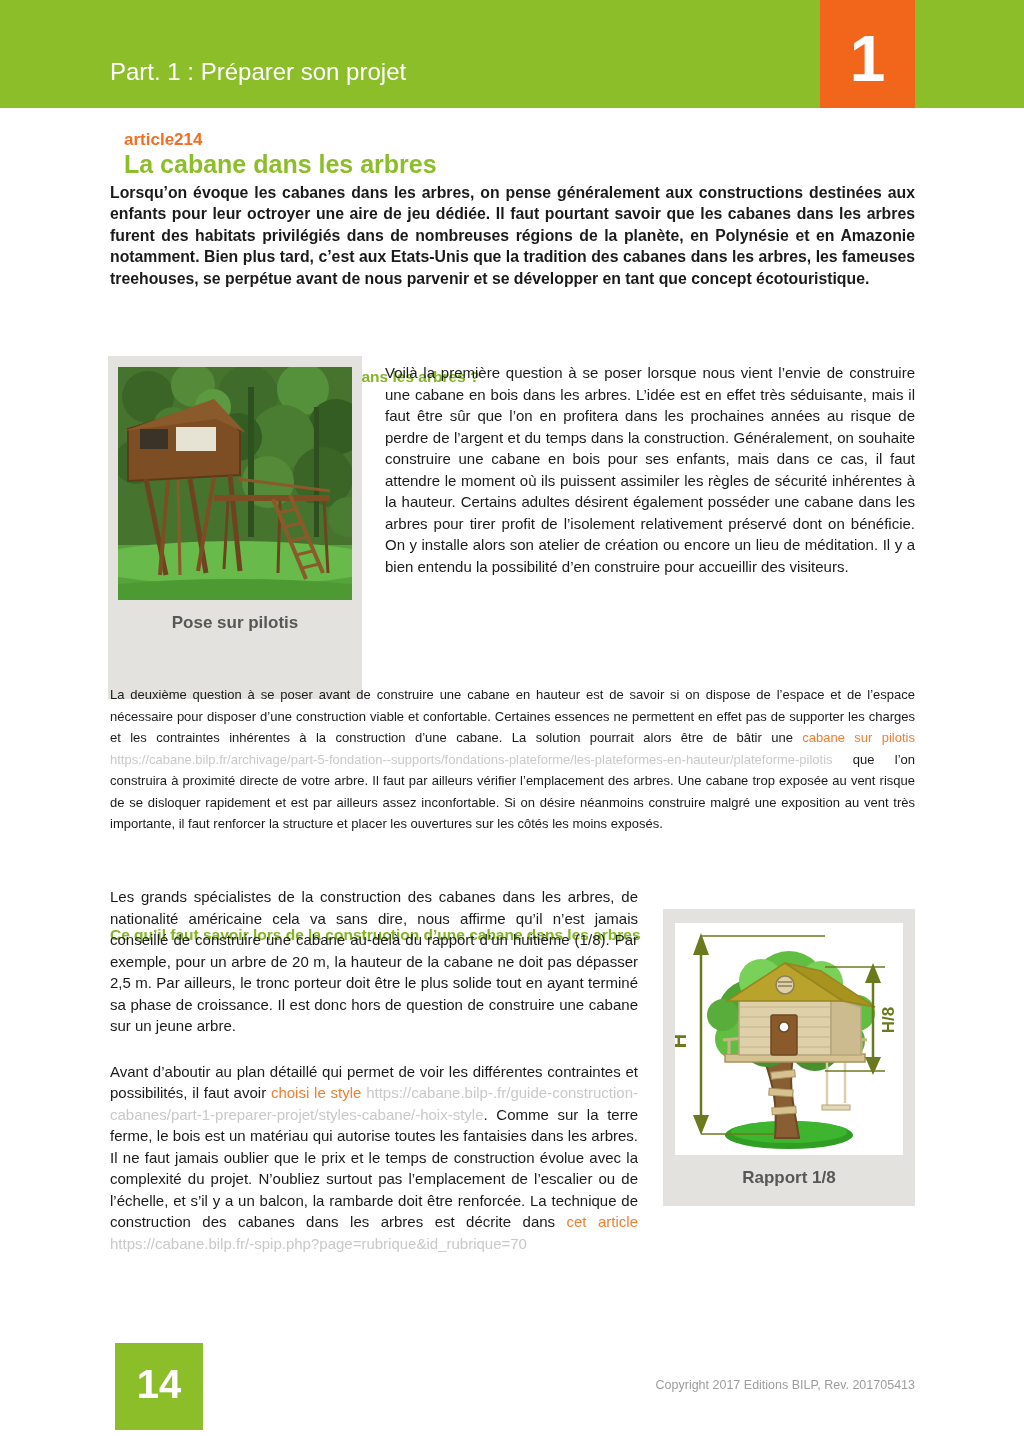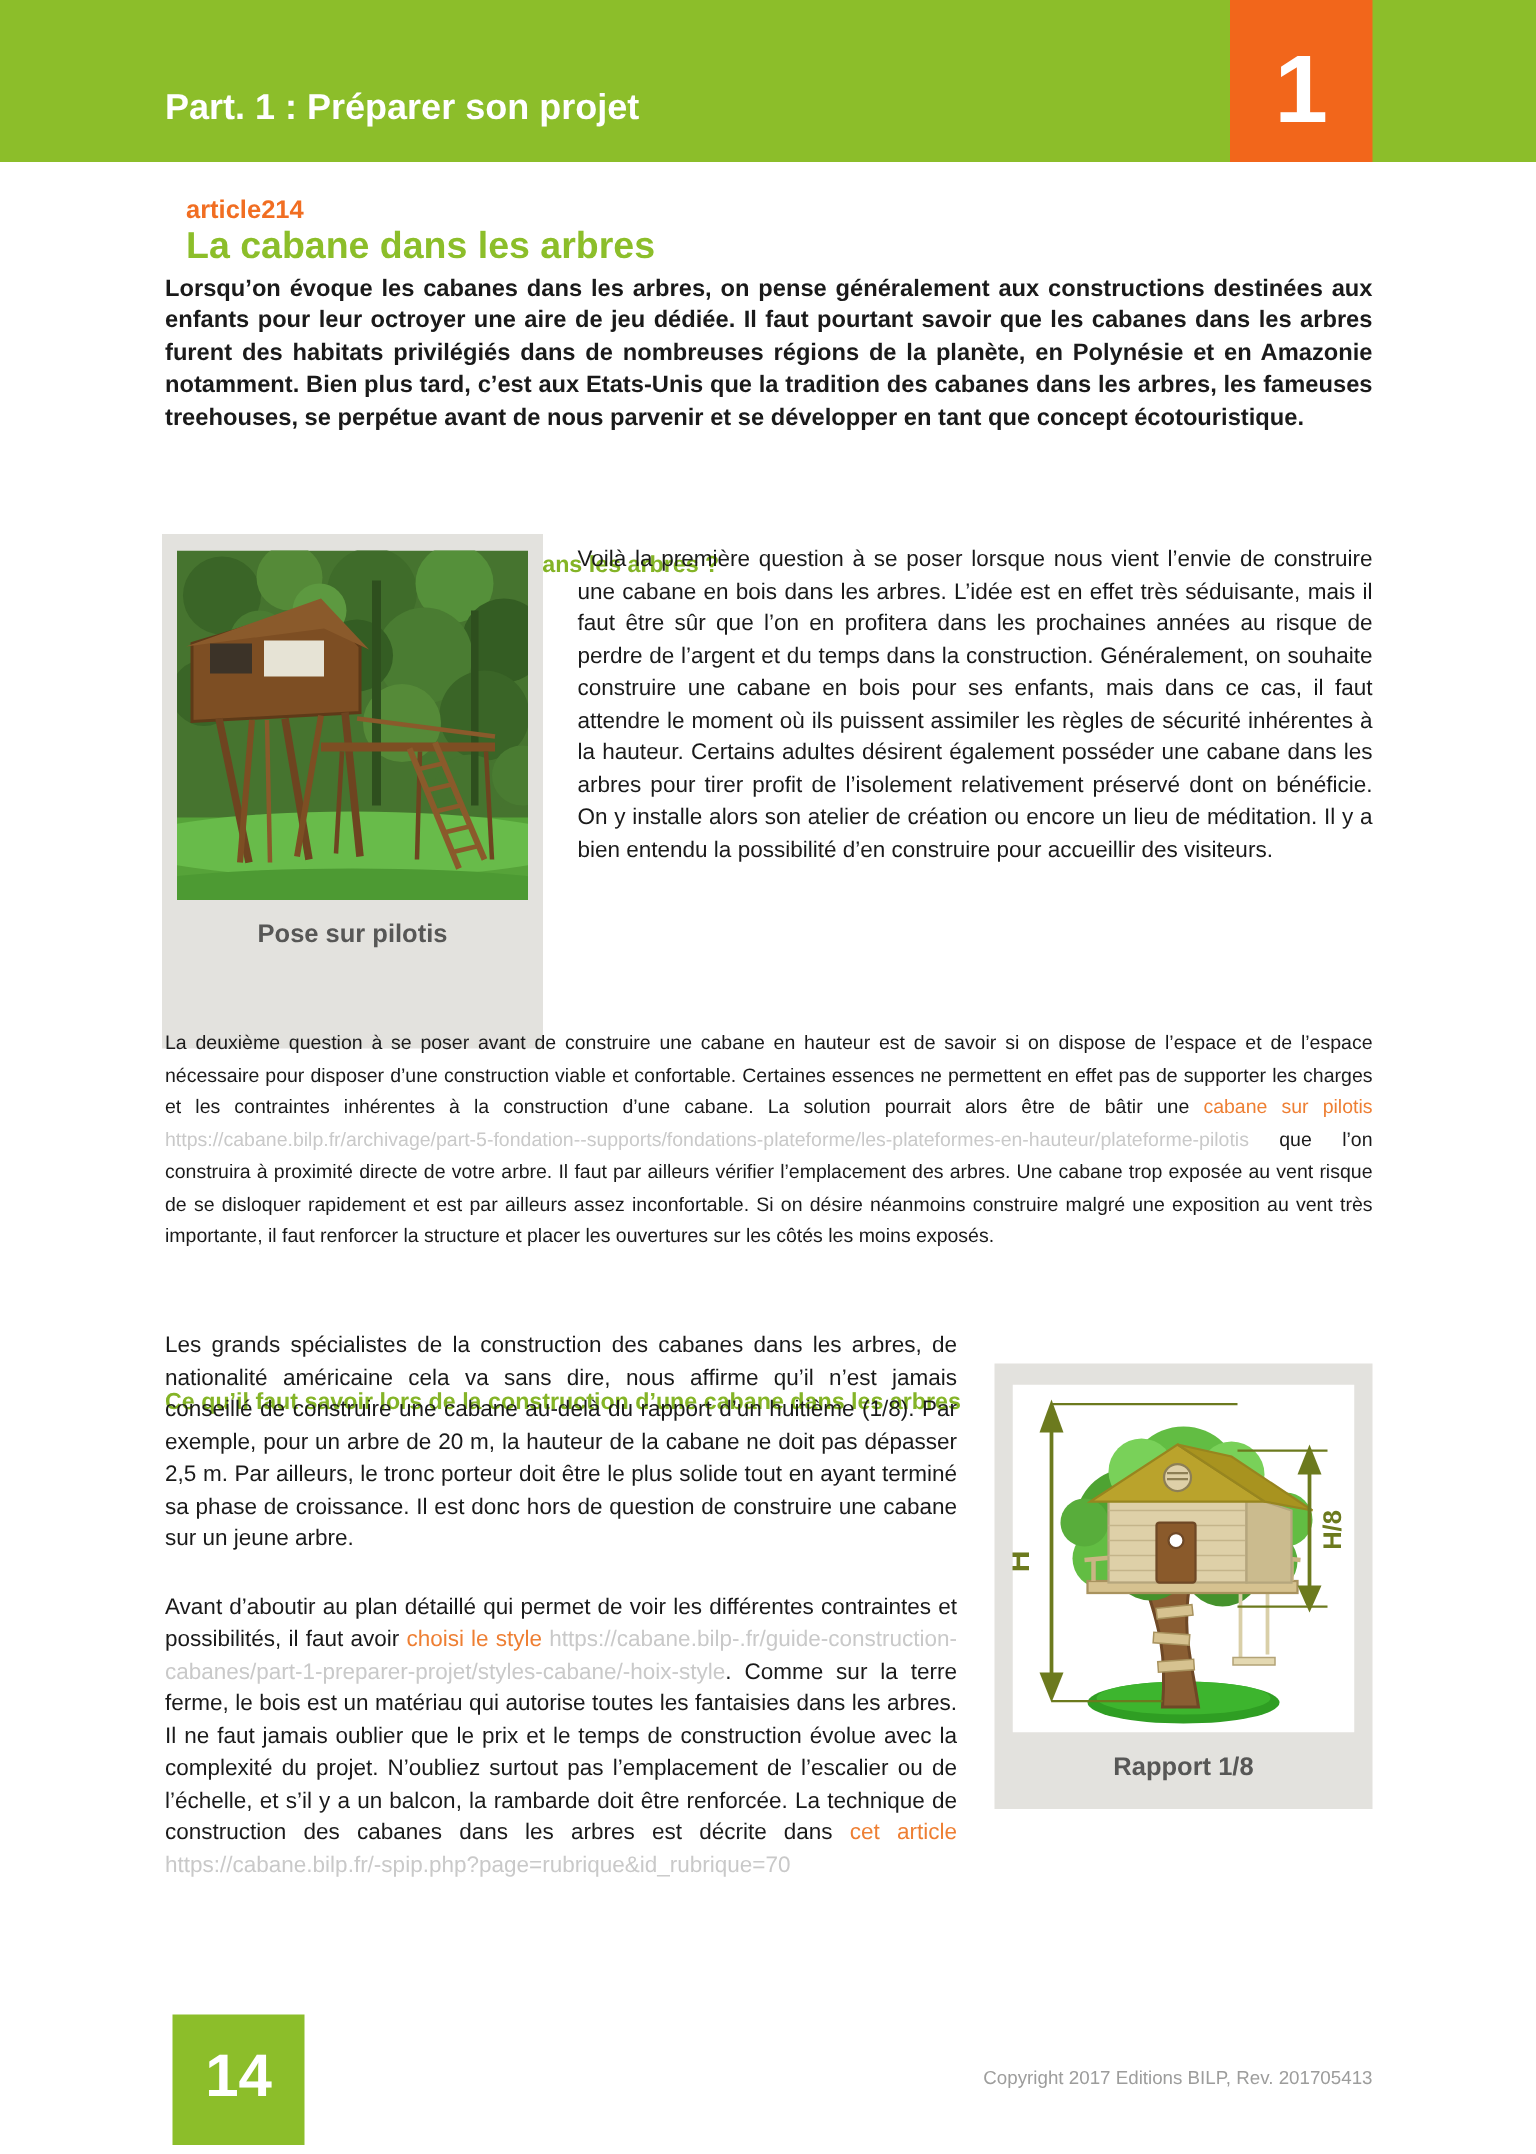--- a/index.html
+++ b/index.html
@@ -4,21 +4,21 @@
 <style>
   html,body{margin:0;padding:0;background:#ffffff;}
   .page{
     position:relative;width:1024px;height:1436px;margin:0 auto;background:#ffffff;
     overflow:hidden;font-family:"Liberation Sans", sans-serif;color:#1a1a1a;
   }
   .abs{position:absolute;}
   
   .chapter-header{left:0;top:0;width:1024px;height:108px;background:#8cbe2a;}
   .chapter-header .part-title{
-    position:absolute;left:110px;top:60px;color:#ffffff;font-size:24px;font-weight:bold;line-height:1;text-align:right;
+    position:absolute;left:110px;top:60px;color:#ffffff;font-size:24px;font-weight:normal;line-height:1;text-align:right;
   }
   .chapter-num-box{
     position:absolute;left:820px;top:0;width:95px;height:108px;background:#f2661b;
     display:flex;align-items:center;justify-content:center;padding-top:10px;box-sizing:border-box;
   }
   .chapter-num-box .num{color:#ffffff;font-size:64px;font-weight:bold;line-height:1;}
   
   .title-row{left:110px;top:130px;display:flex;align-items:baseline;flex-direction:column;}
   .article-label{color:#f16e22;font-size:17px;font-weight:bold;}
   .page-title{color:#8cbe2a;font-size:25px;font-weight:bold;margin-left:14px;}

